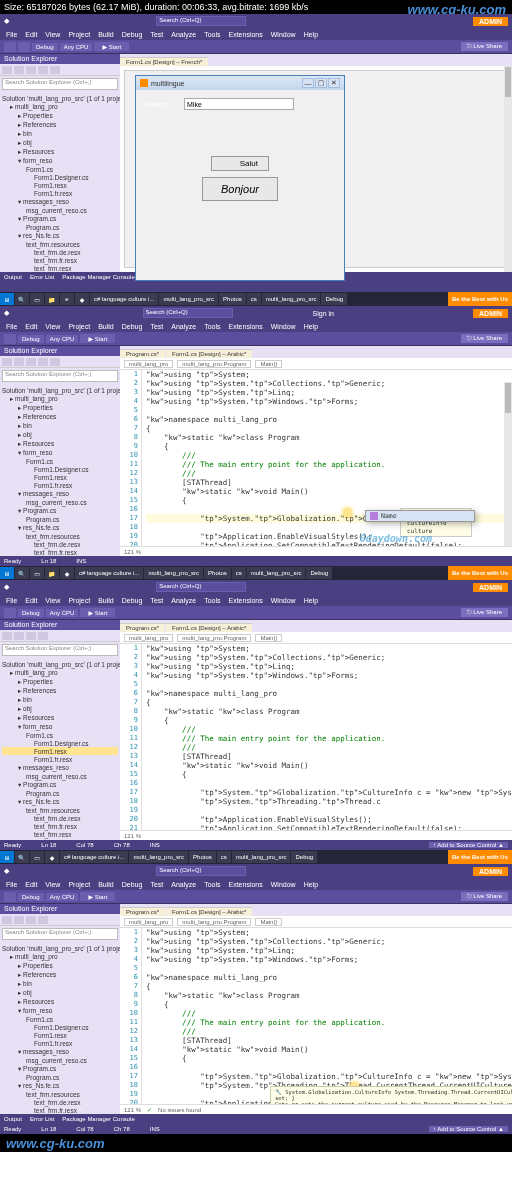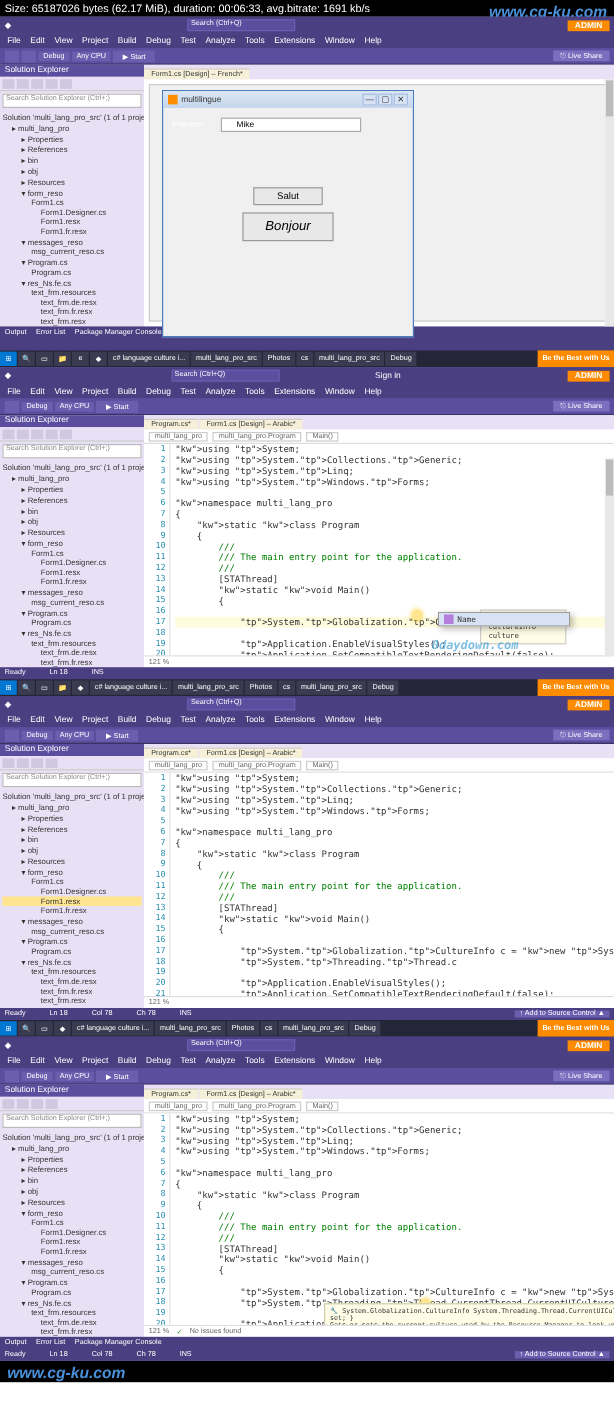--- a/index.html
+++ b/index.html
@@ -68,35 +68,35 @@
 
 .design-surface { flex: 1; background: #f0f0f0; border: 1px solid #ccc; margin: 4px; position: relative; }
 .winform { position: absolute; left: 10px; top: 4px; width: 210px; border: 1px solid #4a7dbb; background: #f0f0f0; }
 .winform-ti { height: 14px; background: linear-gradient(#dce7f5,#c4d6ed); display: flex; align-items: center; padding: 0 4px; font-size: 7px; color: #333; gap: 3px; }
 .winform-ti .fi { width: 8px; height: 8px; background: #ff8c00; }
 .winform-ti .wb { margin-left: auto; display: flex; gap: 1px; }
 .winform-ti .wb span { width: 12px; height: 10px; background: #d7e3f5; border: 1px solid #a5bede; display: flex; align-items: center; justify-content: center; font-size: 7px; }
 .winform-body { padding: 8px; height: 190px; }
 .form-row { display: flex; align-items: center; gap: 4px; margin-bottom: 6px; font-size: 7px; }
 .form-row label { width: 36px; }
-.form-row input { flex: 0 0 110px; height: 12px; border: 1px solid #aaa; font-size: 7px; padding: 0 12px; }
-.form-btn { display: block; margin: 6px auto; padding: 2px 10px; min-width: 58px; font-size: 8px; border: 1px solid #999; background: #e8e8e8; text-align: center; }
+.form-row input { flex: 0 0 110px; height: 12px; border: 1px solid #aaa; font-size: 7px; padding: 0 2px; }
+.form-btn { display: block; margin: 6px auto; padding: 2px 10px; min-width: 58px; font-size: 8px; border: 1px solid #999; background: #e8e8e8; text-align: right; }
 .form-btn.big { padding: 5px 18px; font-size: 11px; font-style: italic; }
 .daydown { position: absolute; right: 80px; bottom: 2px; color: #4aa3d9; font-size: 10px; font-style: italic; font-weight: bold; opacity: .7; }
 
 .scrollbar-v { position: absolute; right: 0; top: 12px; bottom: 0; width: 8px; background: #e8e8e8; }
 .scrollbar-v .thumb { width: 6px; height: 30px; background: #bbb; margin: 1px auto; }
 .nav-bar { height: 10px; border-top: 1px solid #ddd; display: flex; align-items: center; padding: 0 4px; font-size: 6px; color: #666; gap: 6px; }
 </style>
 </head>
 <body>
 
 <div class="header-info">
   <div class="wm">www.cg-ku.com</div>
-  <div>Size: 65187026 bytes (62.17 MiB), duration: 00:06:33, avg.bitrate: 1691 kb/s</div>
+  <div>Size: 65187026 bytes (62.17 MiB), duration: 00:06:33, avg.bitrate: 1699 kb/s</div>
 </div>
 
 <div class="panel vs">
   <div class="vs-titlebar">
     <span>◆</span>
     <div class="search">Search (Ctrl+Q)</div>
     <span class="admin">ADMIN</span>
   </div>
   <div class="vs-menubar">
       <span>File</span>

